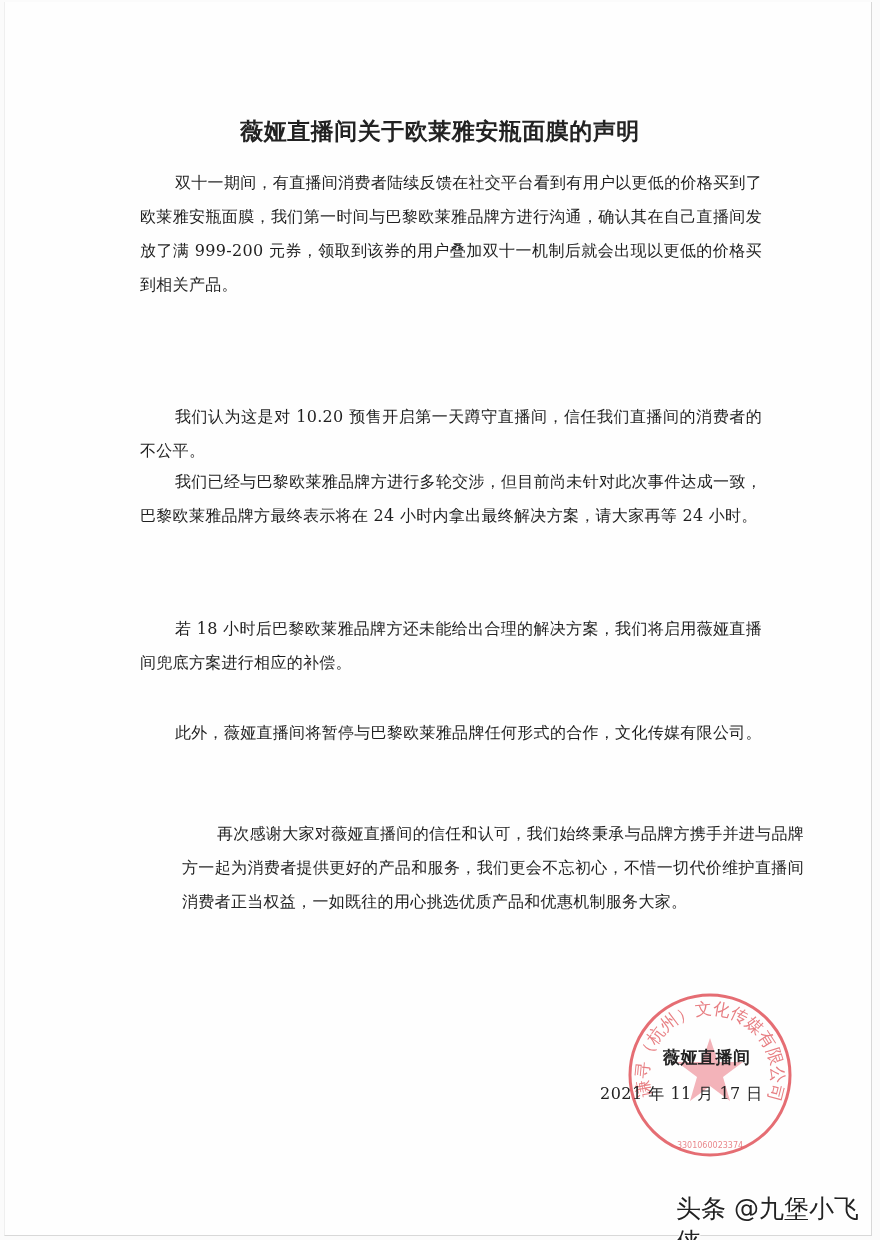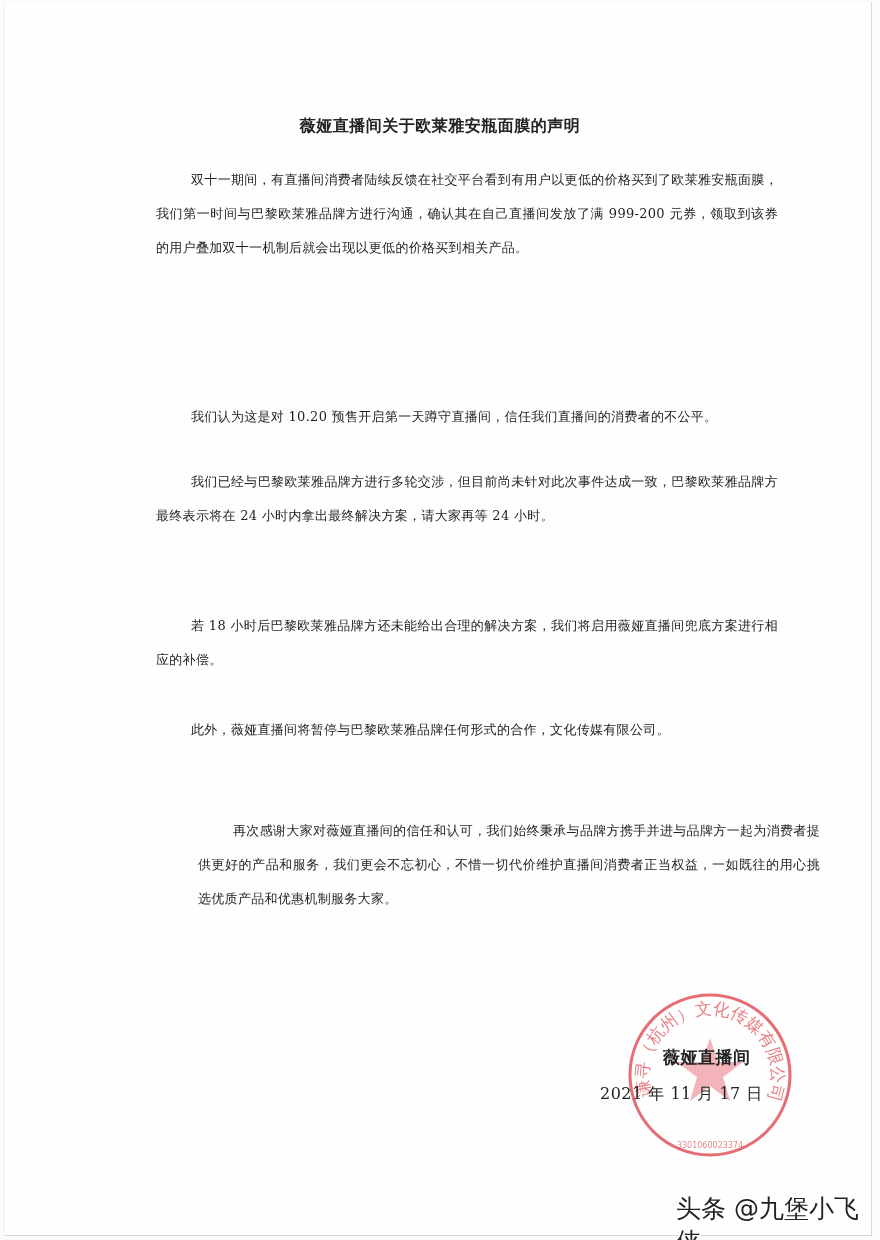--- a/index.html
+++ b/index.html
@@ -12,29 +12,29 @@
     }
     .page {
       position: absolute; left: 4px; top: 2px; width: 866px; height: 1233px;
       background: #fefefe;
       border-right: 1px solid #d8d8d8;
       border-bottom: 1px solid #d8d8d8;
       border-left: 1px solid #efefef;
     }
     .title {
       position: absolute; top: 116px; left: 0; width: 880px;
-      text-align: center; font-size: 16px; font-weight: bold; letter-spacing: 0.5px;
+      text-align: center; font-size: 23px; font-weight: bold; letter-spacing: 0.5px;
       color: #222;
     }
     .body {
       position: absolute; left: 140px; width: 622px;
     }
     .para {
-      position: absolute; left: 16px; width: 622px;
-      font-size: 13px; line-height: 34px;
+      position: absolute; left: 0; width: 622px;
+      font-size: 16px; line-height: 34px;
       text-indent: 35px; text-align: justify;
       color: #1f1f1f;
       letter-spacing: 0.3px;
     }
     #p1 { top: 150px; }
     #p2 { top: 365px; margin-top: 35px; }
     #p3 { top: 456px; margin-top: 9px; }
     #p4 { top: 596px; }
     #p5 { top: 700px; }
     #p6 { top: 801px; margin-left: 42px; }

